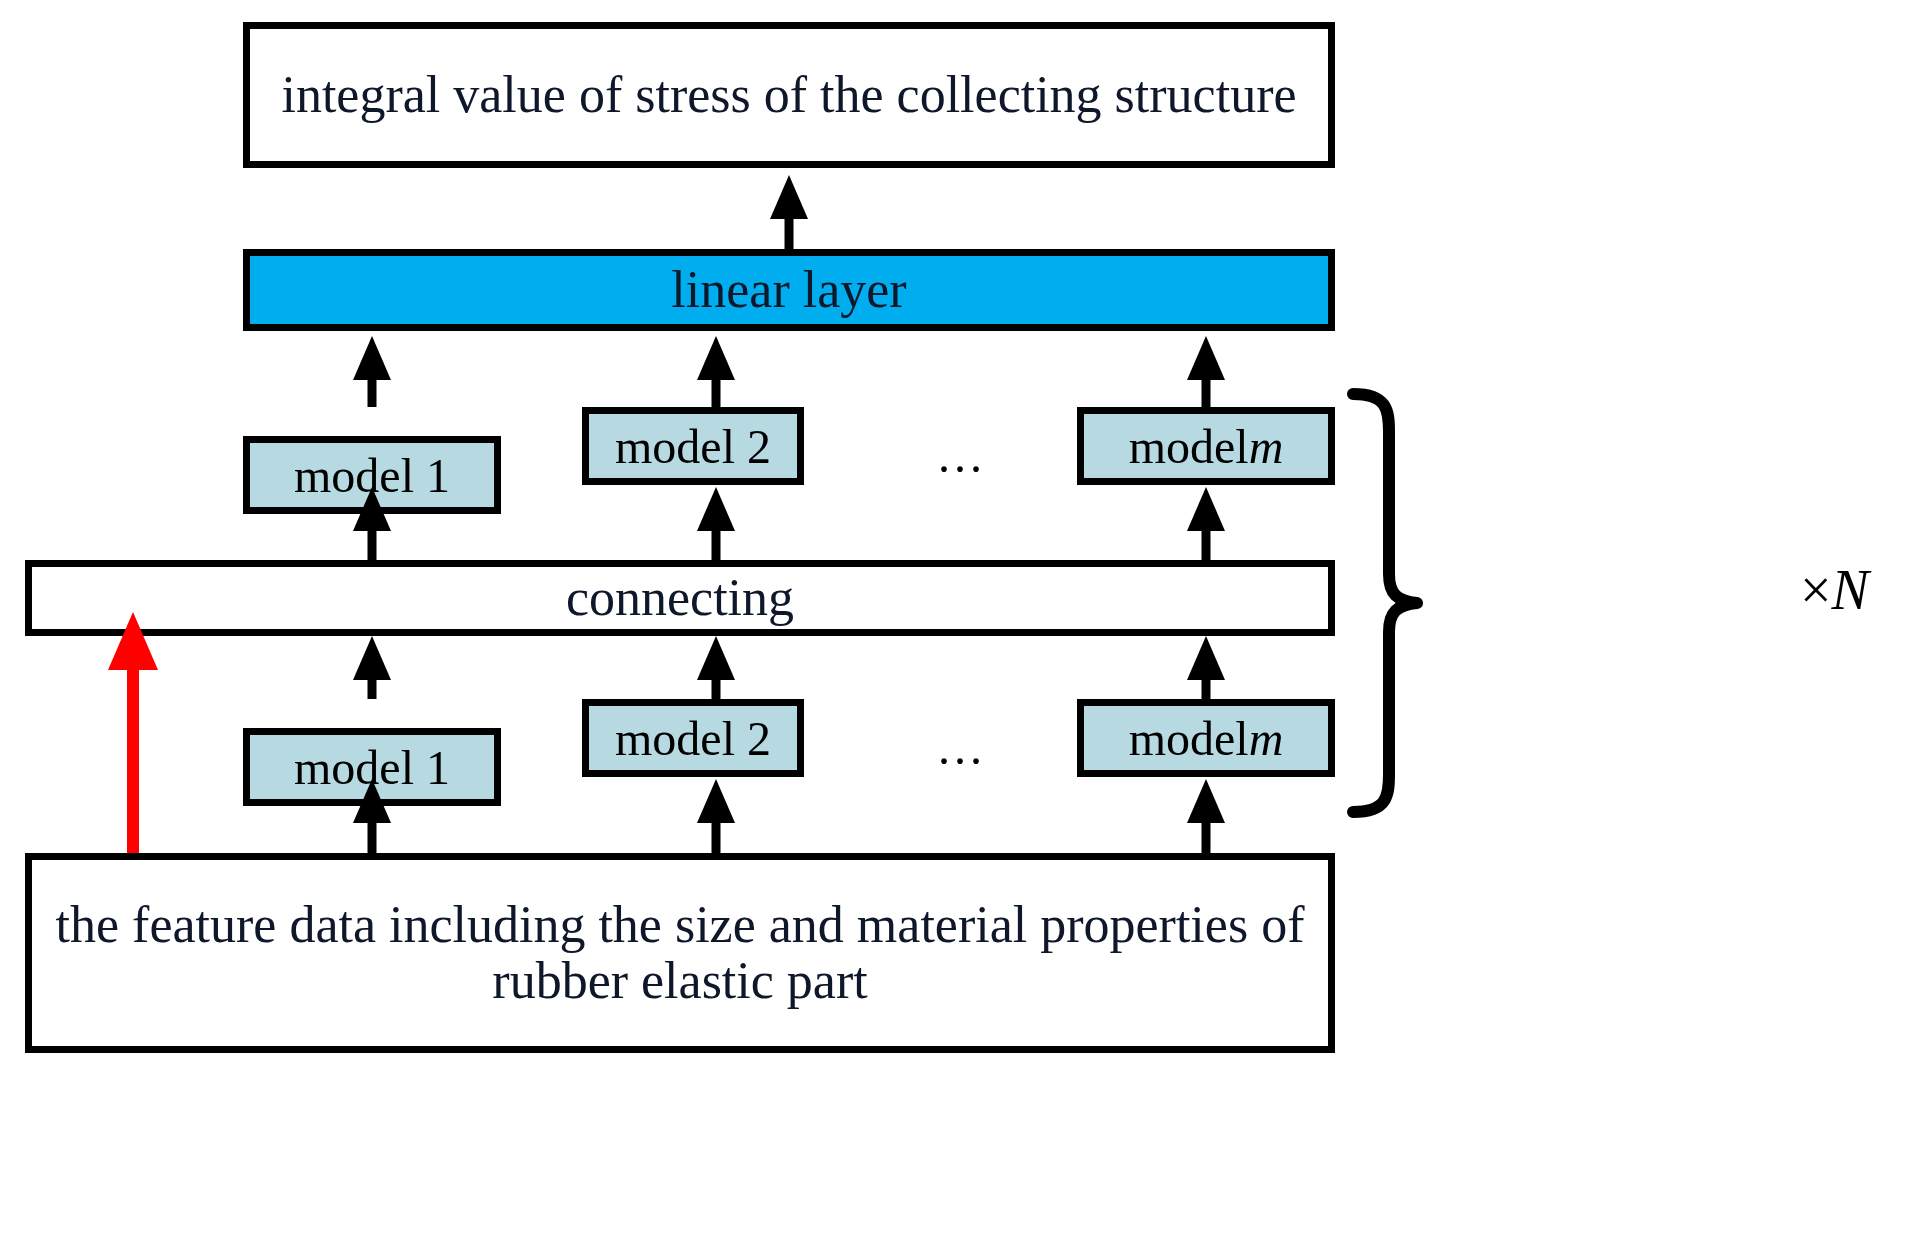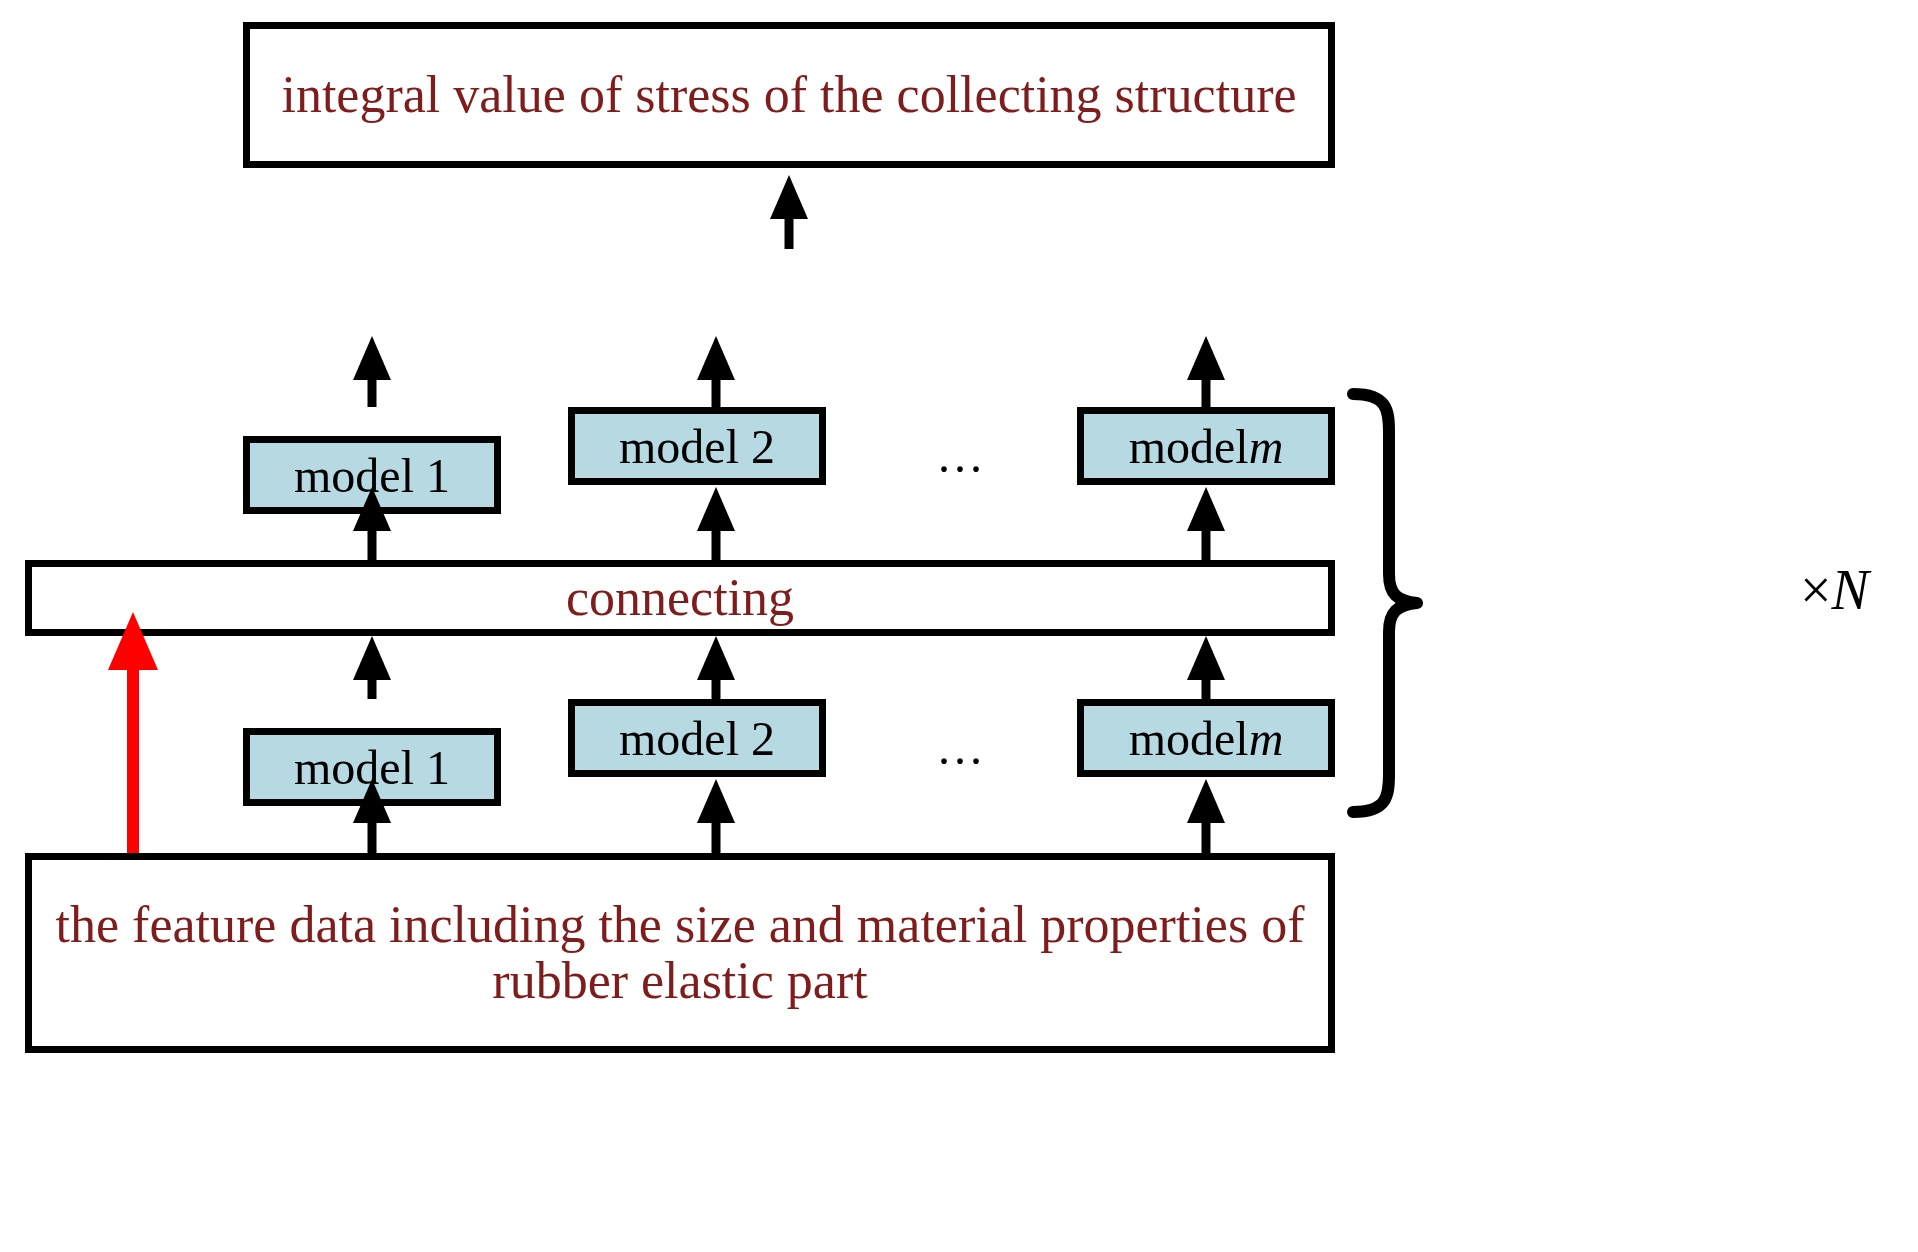--- a/index.html
+++ b/index.html
@@ -19,21 +19,21 @@
   }
   .box {
     position: absolute;
     box-sizing: border-box;
     border: 7px solid #000000;
     background: #ffffff;
     display: flex;
     align-items: center;
     justify-content: center;
     text-align: center;
-    color: #7f1d1d;
+    color: #0f172a;
     line-height: 1.08;
   }
   .box-text {
     display: block;
     width: 100%;
     padding: 0 8px;
     box-sizing: border-box;
   }
 
   
@@ -68,21 +68,21 @@
     white-space: nowrap;
   }
   .model-box em { font-style: italic; }
 
   
   .row-upper { top: 407px; height: 78px; }
   
   .row-lower { top: 699px; height: 78px; }
 
   .col-1 { left: 243px; width: 258px; margin-top: 29px; }
-  .col-2 { left: 568px; width: 258px; }
+  .col-2 { left: 582px; width: 222px; }
   .col-m { left: 1077px; width: 258px; }
 
   .ellipsis {
     position: absolute;
     font-size: 48px;
     color: #000000;
     letter-spacing: 4px;
     line-height: 1;
   }
   #ellipsis-upper { left: 938px; top: 432px; }
@@ -142,20 +142,23 @@
 
   <div class="box" id="output-box">
     <span class="box-text">integral value of stress of the collecting structure</span>
   </div>
 
   <div class="arrow" id="arrow-linear-to-output" style="left:789px; top:175px; height:74px;">
     <div class="shaft" style="top:38px; height:36px;"></div>
     <div class="head"></div>
   </div>
 
+  <div class="box" id="linear-layer-box">
+    <span class="box-text">linear layer</span>
+  </div>
 
   <div class="arrow" style="left:372px; top:336px; height:71px;">
     <div class="shaft" style="top:38px; height:33px;"></div>
     <div class="head"></div>
   </div>
   <div class="arrow" style="left:716px; top:336px; height:71px;">
     <div class="shaft" style="top:38px; height:33px;"></div>
     <div class="head"></div>
   </div>
   <div class="arrow" style="left:1206px; top:336px; height:71px;">

